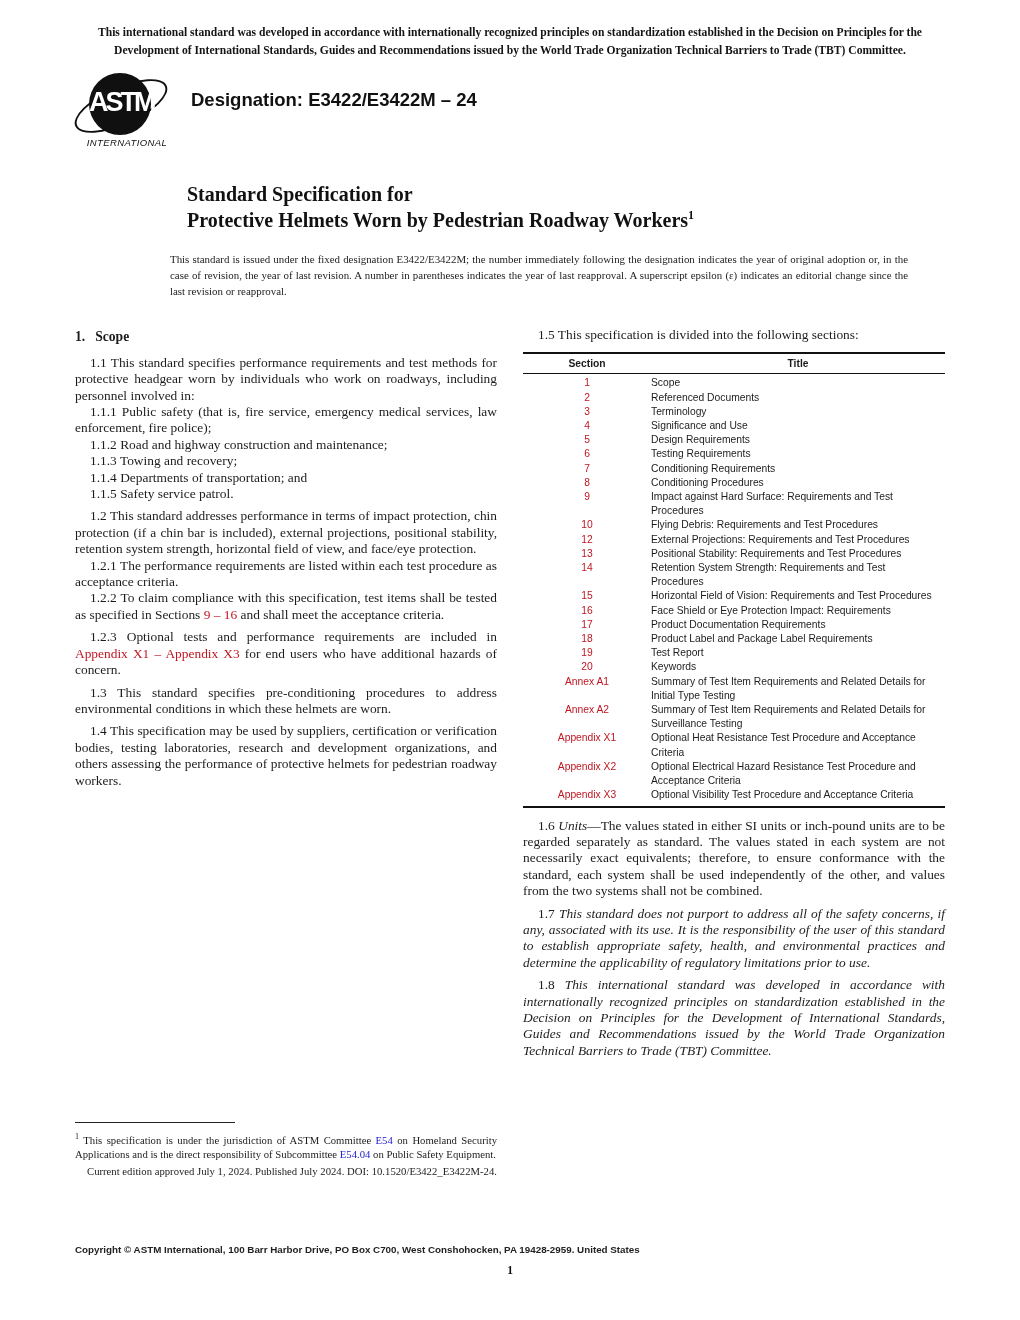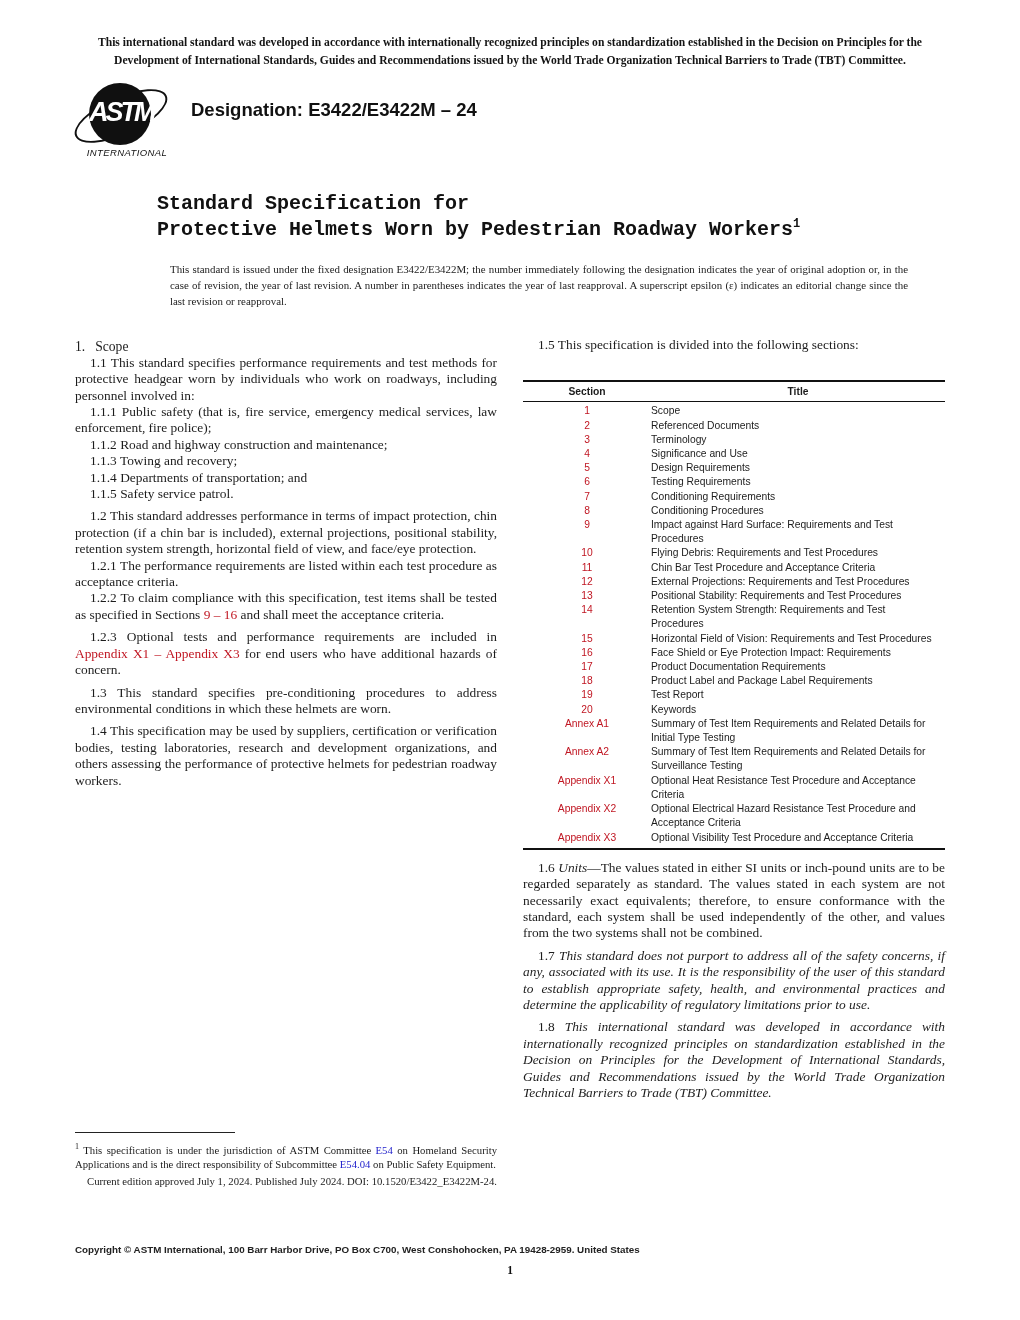--- a/index.html
+++ b/index.html
@@ -1,77 +1,77 @@
 <!DOCTYPE html>
 <html><head>
 <meta charset="utf-8">
 <style>
   html,body{margin:0;padding:0;background:#9a9a9a;}
   .page{
     width:1020px;height:1320px;background:#ffffff;color:#1c1c1c;
-    position:relative;box-sizing:border-box;padding:14px 75px;
+    position:relative;box-sizing:border-box;padding:4px 75px;
     font-family:"Liberation Serif", serif;overflow:hidden;
   }
   
   .top-notice{
     padding-top:20px;text-align:center;font-weight:bold;
     font-size:11.6px;line-height:1.55;color:#141414;
   }
   
   .logo-row{display:flex;align-items:flex-start;margin-top:13px;height:86px;}
   .astm-logo{width:104px;position:relative;height:86px;flex:0 0 auto;}
   .astm-ball{position:absolute;left:14px;top:0;width:62px;height:62px;border-radius:50%;background:#101010;}
   .astm-swoosh{position:absolute;left:-4px;top:14px;width:96px;height:34px;border:2.5px solid #101010;border-radius:50%;transform:rotate(-24deg);}
   .astm-letters{
     position:absolute;left:14px;top:14px;width:62px;text-align:center;
-    font-family:"Liberation Sans", sans-serif;font-weight:bold;font-style:italic;
+    font-family:"Liberation Sans", sans-serif;font-weight:bold;
     font-size:27px;letter-spacing:-3px;color:#ffffff;z-index:2;
   }
   .astm-sub{
     position:absolute;left:0;top:64px;width:104px;text-align:center;
     font-family:"Liberation Sans", sans-serif;font-weight:normal;font-style:italic;
     font-size:9.5px;letter-spacing:0.4px;color:#101010;
   }
   .designation{
     margin-left:12px;margin-top:16px;
     font-family:"Liberation Sans", sans-serif;font-weight:bold;font-size:18.5px;color:#111;
   }
   
   .title-block{
-    margin-left:82px;margin-top:22px;
-    font-family:Liberation Mono, monospace;font-weight:bold;
+    margin-left:112px;margin-top:22px;
+    font-family:Liberation Serif, serif;font-weight:bold;
     font-size:20px;line-height:1.32;color:#111;
   }
   .title-block sup{font-size:12px;}
   .issued-note{
     margin-left:95px;margin-top:17px;width:738px;
     font-size:10.9px;line-height:1.5;text-align:justify;color:#222;
   }
   
   .columns{display:flex;gap:26px;margin-top:27px;height:852px;}
   .col{width:422px;position:relative;box-sizing:border-box;}
-  .scope-heading{font-size:13.6px;font-weight:normal;margin:2px 0 0 0;}
+  .scope-heading{font-size:13.6px;font-weight:bold;margin:2px 0 10px 0;}
   .scope-heading .num{margin-right:10px;}
   .body-p{
     font-size:13.4px;line-height:16.4px;text-align:justify;
     text-indent:15px;margin:0;color:#1c1c1c;
   }
   .gap{margin-top:6px;}
   .link-red{color:#c01622;}
   .link-blue{color:#2222cc;}
   .it{font-style:italic;}
   
   .footnote-block{position:absolute;left:0;bottom:0;width:100%;}
   .footnote-rule{width:160px;border-top:1.2px solid #222;margin:0 0 7px 0;}
   .footnote-text{font-size:10.7px;line-height:14.8px;text-align:justify;margin:0;}
   .footnote-text sup{font-size:8px;}
   .edition-note{font-size:10.7px;line-height:14.8px;text-align:justify;text-indent:12px;margin:2px 0 0 0;}
   
   .toc-table{
-    margin-top:27px;font-family:"Liberation Sans", sans-serif;
+    margin-top:9px;font-family:"Liberation Sans", sans-serif;
     font-size:10.3px;line-height:14.2px;
     border-top:2.5px solid #111;border-bottom:2.5px solid #111;
   }
   .toc-head{
     display:grid;grid-template-columns:128px 1fr;
     font-weight:bold;padding:3px 0 2px 0;border-bottom:1.2px solid #111;
   }
   .toc-head .hsec{text-align:center;}
   .toc-head .htitle{text-align:center;}
   .toc-body{padding:2px 0 3px 0;display:block;}
@@ -179,24 +179,20 @@
             </div>
             <div class="trow">
               <span class="tsec">9</span>
               <span class="ttitle">Impact against Hard Surface: Requirements and Test Procedures</span>
             </div>
             <div class="trow">
               <span class="tsec">10</span>
               <span class="ttitle">Flying Debris: Requirements and Test Procedures</span>
             </div>
             <div class="trow">
-              <span class="tsec">11</span>
-              <span class="ttitle">Chin Bar Test Procedure and Acceptance Criteria</span>
-            </div>
-            <div class="trow">
               <span class="tsec">12</span>
               <span class="ttitle">External Projections: Requirements and Test Procedures</span>
             </div>
             <div class="trow">
               <span class="tsec">13</span>
               <span class="ttitle">Positional Stability: Requirements and Test Procedures</span>
             </div>
             <div class="trow">
               <span class="tsec">14</span>
               <span class="ttitle">Retention System Strength: Requirements and Test Procedures</span>

